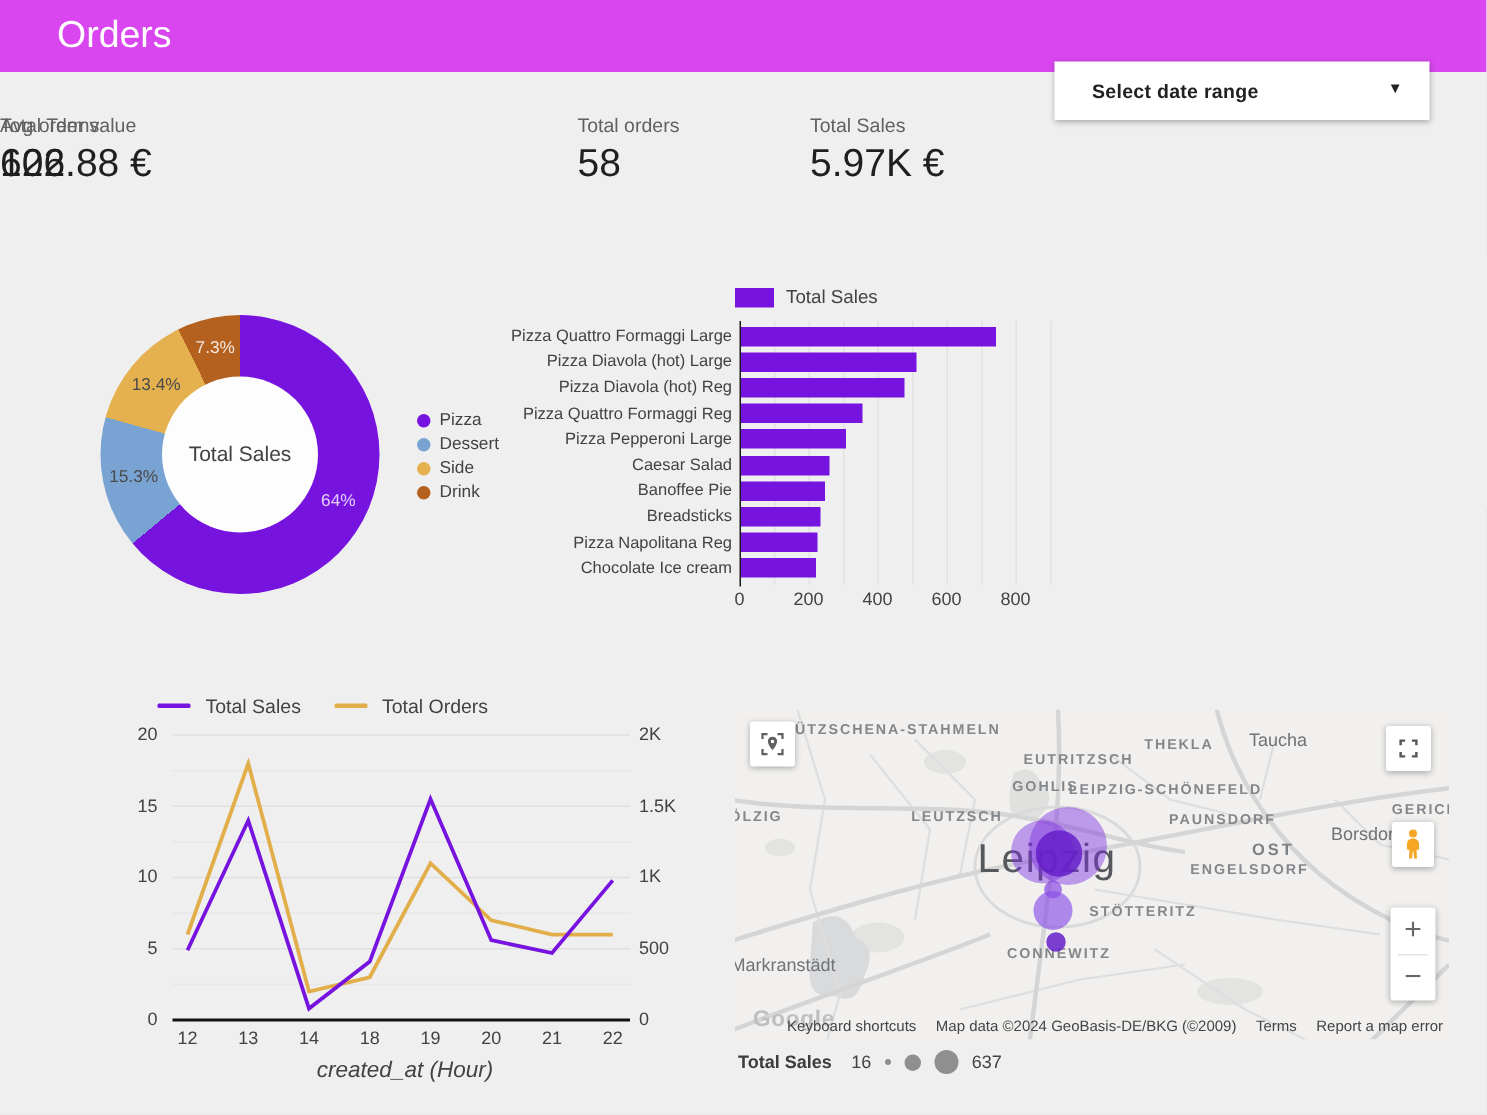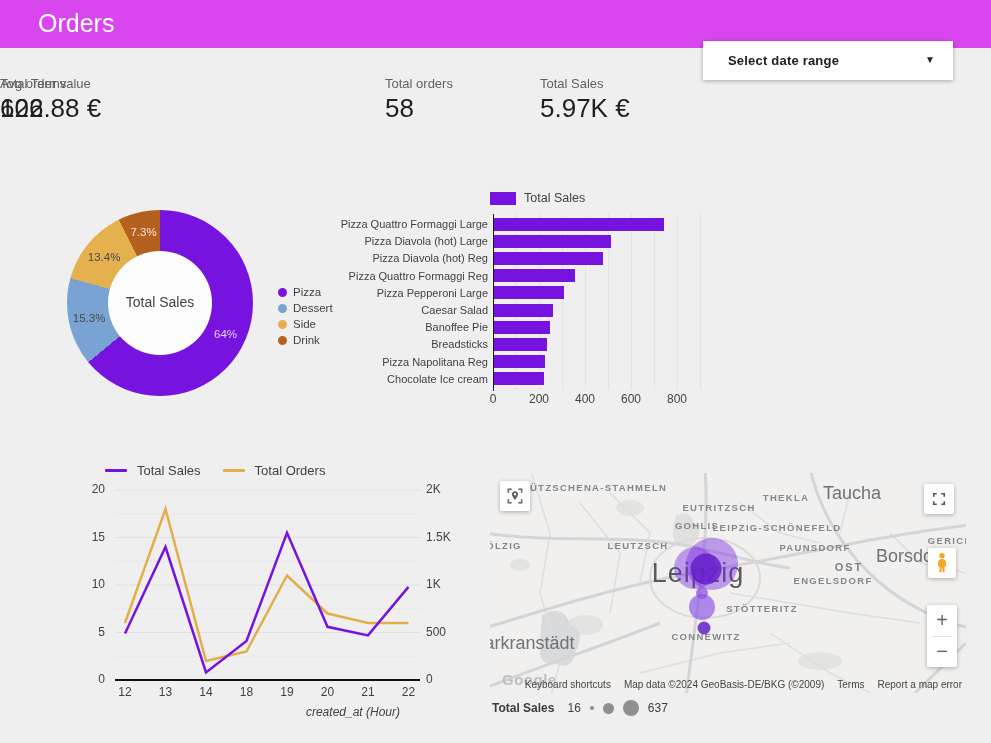--- a/index.html
+++ b/index.html
@@ -23,21 +23,21 @@
   .sc-label{font-size:13px;color:#616161;margin-bottom:2px;}
   .sc-value{font-size:26px;color:#1F1F1F;}
 
   
   .w-donut{position:absolute;left:60px;top:203px;width:340px;height:205px;}
   .donut-g{position:absolute;left:7px;top:7px;width:186px;height:186px;border-radius:50%;}
   .donut-hole{position:absolute;left:48px;top:48px;width:104px;height:104px;border-radius:50%;background:#FDFDFD;}
   .donut-center{position:absolute;left:25px;top:91px;width:150px;text-align:center;font-size:14px;color:#424242;}
   .pct-label{position:absolute;font-size:11.5px;transform:translate(-50%,-50%);white-space:nowrap;}
   .legend-v{position:absolute;display:flex;flex-direction:column;gap:4px;}
-  .w-donut .legend-v{left:218px;top:71px;margin-top:12px;}
+  .w-donut .legend-v{left:218px;top:71px;}
   .lv-item{display:flex;align-items:center;gap:6px;font-size:11.5px;color:#424242;}
   .lv-dot{width:9px;height:9px;border-radius:50%;flex:none;}
 
   
   .w-bar{position:absolute;left:340px;top:186px;width:560px;height:230px;}
   .bar-legend{position:absolute;left:150px;top:5px;display:flex;align-items:center;gap:8px;font-size:12.5px;color:#424242;}
   .bar-legend-swatch{width:26px;height:13px;}
   .bar-plot{position:absolute;left:0;top:28px;width:560px;height:176px;}
   .bar-grid{position:absolute;top:0;width:1px;height:176px;background:#E2E2E2;}
   .bar-axis{position:absolute;left:153px;top:0;width:1px;height:177px;background:#1a1a1a;}
@@ -55,28 +55,28 @@
 
   
   .w-line{position:absolute;left:60px;top:452px;width:430px;height:285px;}
   .line-legend{position:absolute;left:45px;top:11px;display:flex;align-items:center;gap:10px;font-size:13px;color:#424242;}
   .line-seg{width:22px;height:3px;border-radius:1px;}
   .line-legend span{margin-right:12px;}
   .ytick{position:absolute;font-size:12px;color:#424242;}
   .ytick.left{width:40px;text-align:right;left:5px;}
   .ytick.right{left:366px;text-align:left;width:40px;}
   .xtick{position:absolute;width:36px;text-align:center;font-size:12px;color:#424242;top:233px;}
-  .axis-title{position:absolute;left:80px;top:253px;width:260px;text-align:right;font-size:12px;font-style:italic;color:#424242;}
+  .axis-title{position:absolute;left:80px;top:253px;width:260px;text-align:center;font-size:15px;font-style:italic;color:#424242;}
 
   
   .w-map{position:absolute;left:490px;top:473px;width:476px;height:220px;background:#F1F0EE;overflow:hidden;}
   .map-label{position:absolute;transform:translate(-50%,-50%);white-space:nowrap;color:#7d8085;}
   .map-label.area{font-size:9.5px;letter-spacing:1.3px;font-weight:bold;color:#83878b;}
   .map-label.area-lg{font-size:11px;letter-spacing:2px;font-weight:bold;color:#7d8085;}
-  .map-label.town{font-size:18px;color:#6f7276;}
+  .map-label.town{font-size:12px;color:#6f7276;}
   .map-label.city{font-size:27px;color:#55585c;letter-spacing:1px;}
   .bubble{position:absolute;border-radius:50%;transform:translate(-50%,-50%);}
   .map-btn{position:absolute;background:#fff;box-shadow:0 1px 4px rgba(0,0,0,.3);border-radius:2px;display:flex;align-items:center;justify-content:center;cursor:pointer;}
   .map-loc{left:10px;top:8px;width:30px;height:30px;}
   .map-fs{left:434px;top:11px;width:30px;height:30px;}
   .map-peg{left:438px;top:75px;width:28px;height:30px;}
   .map-zoom{left:437px;top:132px;width:30px;height:62px;flex-direction:column;}
   .zoom-btn{width:30px;height:30px;display:flex;align-items:center;justify-content:center;font-size:20px;color:#666;cursor:pointer;}
   .zoom-div{width:20px;height:1px;background:#E3E3E3;}
   .google-logo{position:absolute;left:12px;bottom:5px;font-size:15px;font-weight:bold;color:#BDBFC1;letter-spacing:.5px;}

